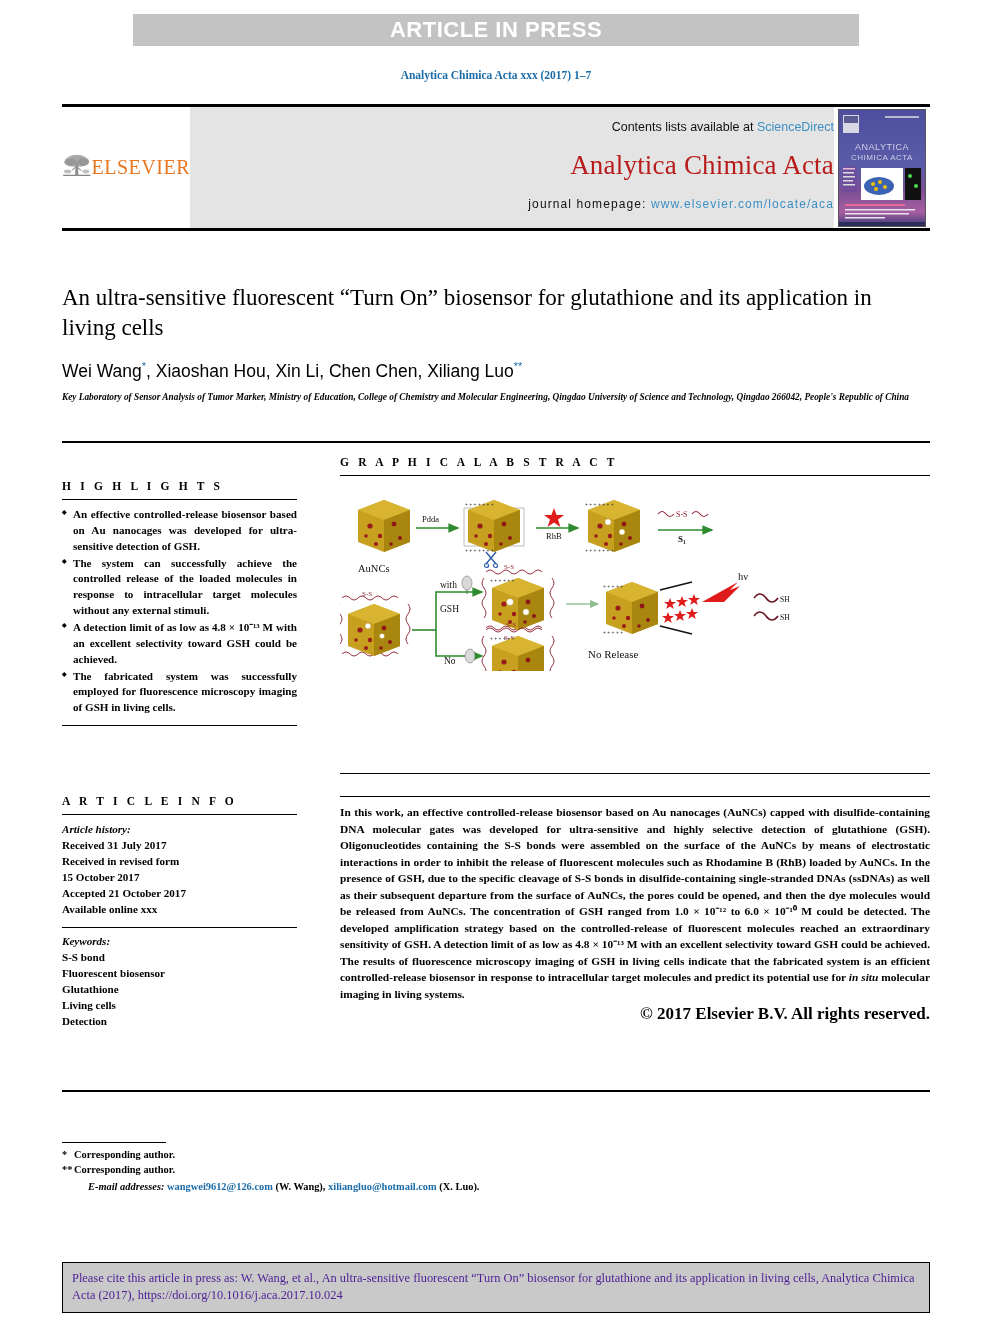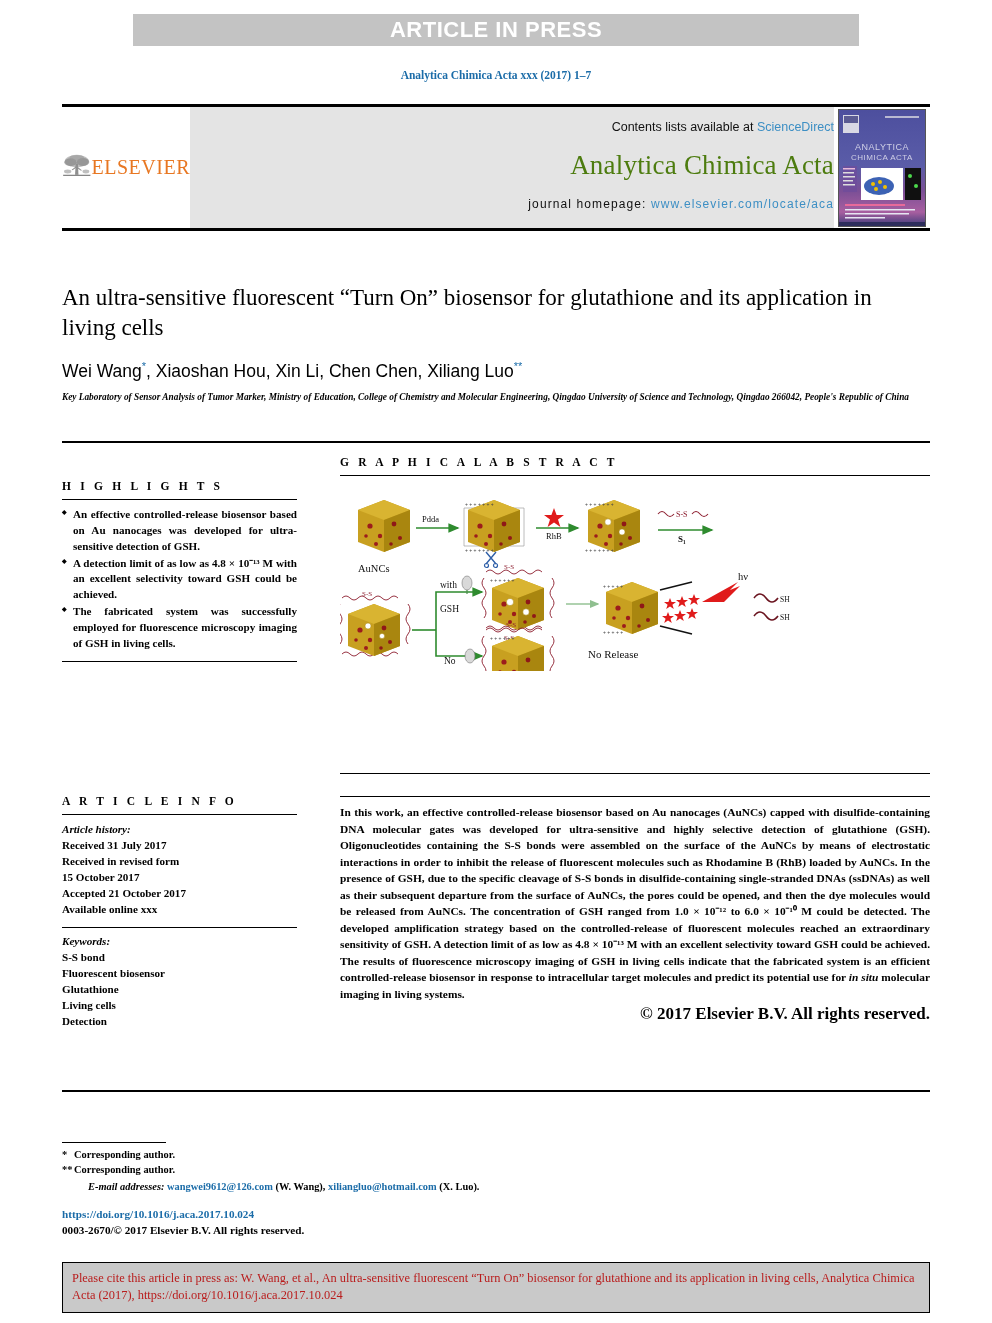--- a/index.html
+++ b/index.html
@@ -102,21 +102,21 @@
   .contents-line {
     font-family: "Liberation Sans", sans-serif;
     font-size: 12.5px;
     color: #111;
     margin-top: 2px;
   }
   .contents-line .sd-link { color: #3d8fc4; }
   .journal-title {
     font-family: "Liberation Serif", serif;
     font-size: 27px;
-    color: #4d7c0f;
+    color: #b91c1c;
     margin: 16px 0 16px 0;
     letter-spacing: 0.2px;
   }
   .homepage-line {
     font-family: "Liberation Sans", sans-serif;
     font-size: 12px;
     letter-spacing: 1.1px;
     color: #111;
     margin-bottom: 14px;
   }
@@ -363,21 +363,21 @@
     width: 868px;
     border: 1.2px solid #000;
     background: #c9c9c9;
     box-sizing: border-box;
     padding: 7px 9px 8px 9px;
   }
   .cite-text {
     font-family: "Liberation Serif", serif;
     font-size: 12.4px;
     line-height: 1.38;
-    color: #b91c1c;
+    color: #4c1d95;
   }
 </style>
 </head>
 <body>
 
 <div class="page">
 
   <div class="aip-band">
     <span class="aip-text">ARTICLE IN PRESS</span>
   </div>
@@ -456,20 +456,21 @@
     <div class="affiliation">Key Laboratory of Sensor Analysis of Tumor Marker, Ministry of Education, College of Chemistry and Molecular Engineering, Qingdao University of Science and Technology, Qingdao 266042, People's Republic of China</div>
   </div>
 
   <div class="hr-under-title"></div>
 
   <div class="left-col">
     <div class="sec-head">H I G H L I G H T S</div>
     <div class="sec-rule"></div>
     <ul class="highlights">
       <li>An effective controlled-release biosensor based on Au nanocages was developed for ultra-sensitive detection of GSH.</li>
+      <li>The system can successfully achieve the controlled release of the loaded molecules in response to intracellular target molecules without any external stimuli.</li>
       <li>A detection limit of as low as 4.8 × 10⁻¹³ M with an excellent selectivity toward GSH could be achieved.</li>
       <li>The fabricated system was successfully employed for fluorescence microscopy imaging of GSH in living cells.</li>
     </ul>
     <div class="hl-end-rule"></div>
   </div>
 
   <div class="articleinfo">
     <div class="sec-head">A R T I C L E   I N F O</div>
     <div class="sec-rule"></div>
     <div class="ai-body">
@@ -675,22 +676,18 @@
     </div>
     <div class="fn-emails">
       <span class="lbl">E-mail addresses:</span>
       <span class="lnk">wangwei9612@126.com</span>
       <span>(W. Wang),</span>
       <span class="lnk">xiliangluo@hotmail.com</span>
       <span>(X. Luo).</span>
     </div>
   </div>
 
-  <div class="doi-block">
-    <div class="doi-line">https://doi.org/10.1016/j.aca.2017.10.024</div>
-    <div class="issn-line">0003-2670/© 2017 Elsevier B.V. All rights reserved.</div>
-  </div>
 
   <div class="cite-box">
     <div class="cite-text">Please cite this article in press as: W. Wang, et al., An ultra-sensitive fluorescent “Turn On” biosensor for glutathione and its application in living cells, Analytica Chimica Acta (2017), https://doi.org/10.1016/j.aca.2017.10.024</div>
   </div>
 
 </div>
 
 </body></html>

